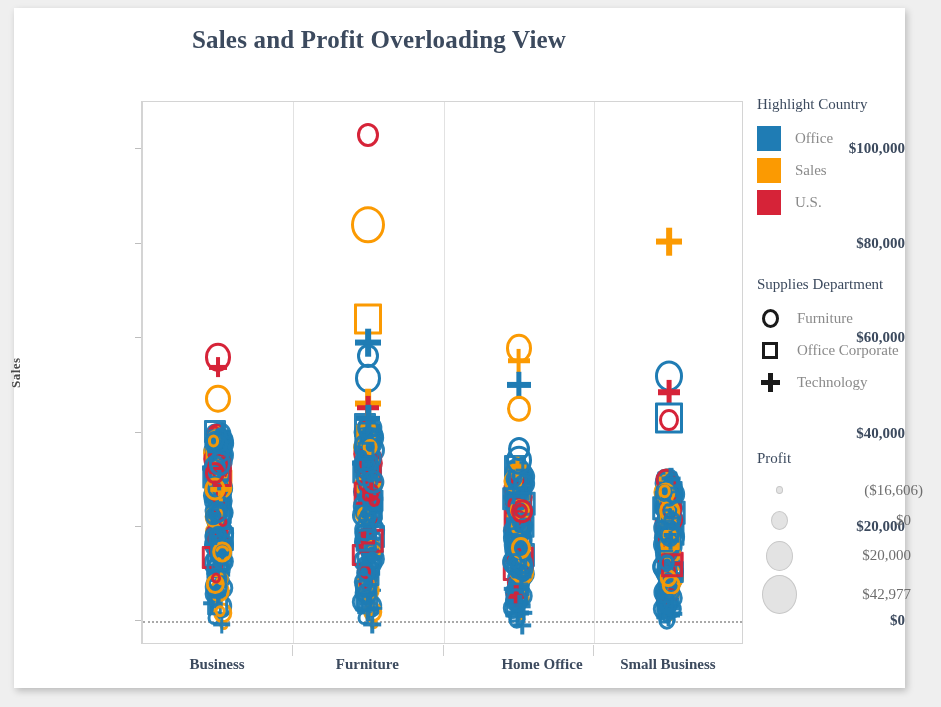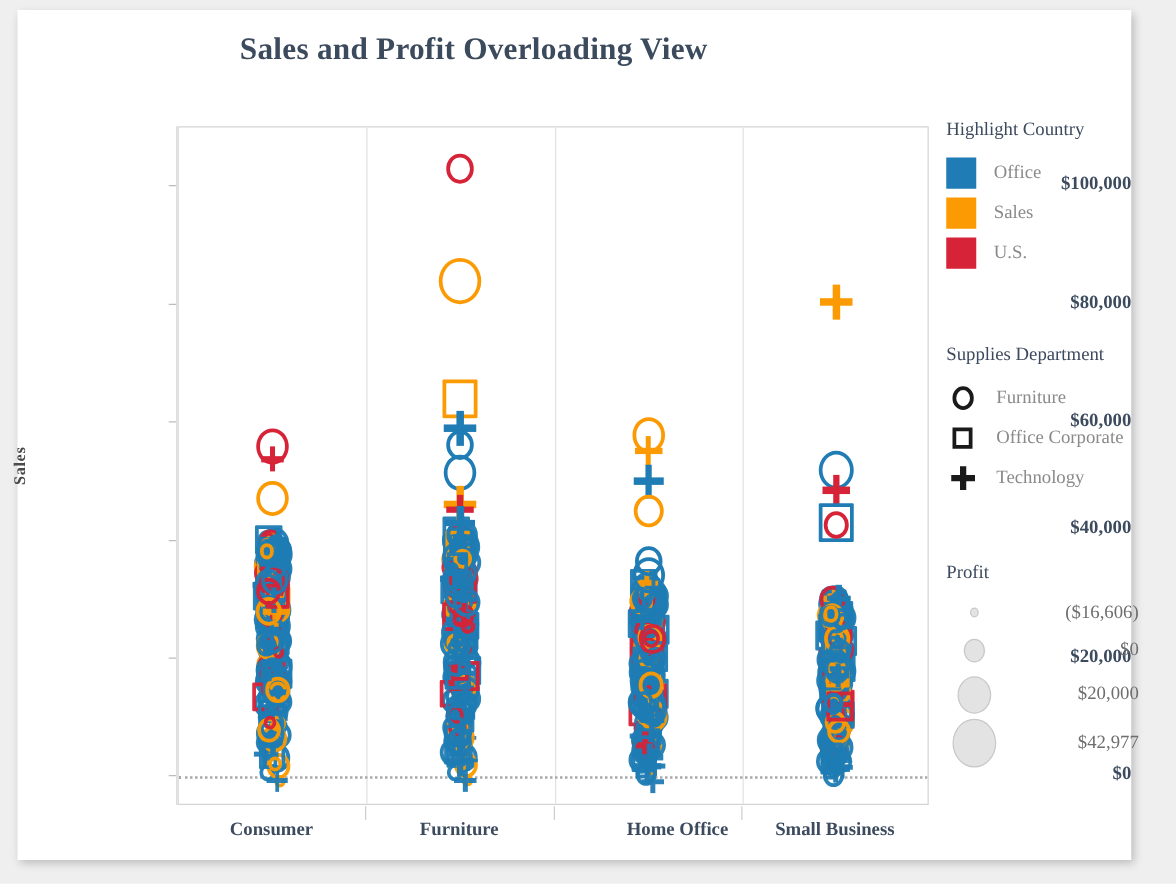--- a/index.html
+++ b/index.html
@@ -246,31 +246,31 @@
 
   <div id="chart-title">Sales and Profit Overloading View</div>
 
   <div id="y-axis-line"></div>
   <div id="y-axis-title">Sales</div>
   <div id="y-ticks">
       <div class="y-tick-label" style="top: 612.391px;">$0</div>
       <div class="y-tick-mark" style="top: 612.391px;"></div>
       <div class="y-tick-label" style="top: 517.957px;">$20,000</div>
       <div class="y-tick-mark" style="top: 517.957px;"></div>
-      <div class="y-tick-label" style="top: 415px; text-align: right;">$40,000</div>
+      <div class="y-tick-label" style="top: 425px; text-align: right;">$40,000</div>
       <div class="y-tick-mark" style="top: 423.522px;"></div>
       <div class="y-tick-label" style="top: 329.087px;">$60,000</div>
       <div class="y-tick-mark" style="top: 329.087px;"></div>
       <div class="y-tick-label" style="top: 234.652px;">$80,000</div>
       <div class="y-tick-mark" style="top: 234.652px;"></div>
       <div class="y-tick-label" style="top: 140.217px;">$100,000</div>
       <div class="y-tick-mark" style="top: 140.217px;"></div>
     </div>
   <div id="x-ticks">
-      <div class="x-tick-label" style="left: 203.125px;">Consumer</div>
+      <div class="x-tick-label" style="left: 203.125px;">Business</div>
       <div class="x-tick-label" style="left: 353.375px;">Furniture</div>
       <div class="x-sep" style="left: 278.25px;"></div>
       <div class="x-tick-label" style="left: 528px; font-family: Liberation Serif, serif;">Home Office</div>
       <div class="x-sep" style="left: 428.5px;"></div>
       <div class="x-tick-label" style="left: 653.875px;">Small Business</div>
       <div class="x-sep" style="left: 578.75px;"></div>
     </div>
 
   <div id="plot-frame">
     <div id="plot-dividers">
@@ -1544,21 +1544,21 @@
             <div class="glyph-plus"></div>
           </div>
           <div class="legend-label">Technology</div>
         </div>
       </div>
   </div>
 
   <div class="legend-block" style="top:442px;">
     <div class="legend-title">Profit</div>
     <div id="profit-items">
-        <div class="size-row" style="height: 28.25px;">
+        <div class="size-row" style="height: 28.25px; gap: 12px;">
           <div class="size-glyph-holder">
             <div class="size-circle" style="width: 5px; height: 5.6px;"></div>
           </div>
           <div class="size-label">($16,606)</div>
         </div>
         <div class="size-row" style="height: 32.75px;">
           <div class="size-glyph-holder">
             <div class="size-circle" style="width: 15px; height: 16.8px;"></div>
           </div>
           <div class="size-label">$0</div>

